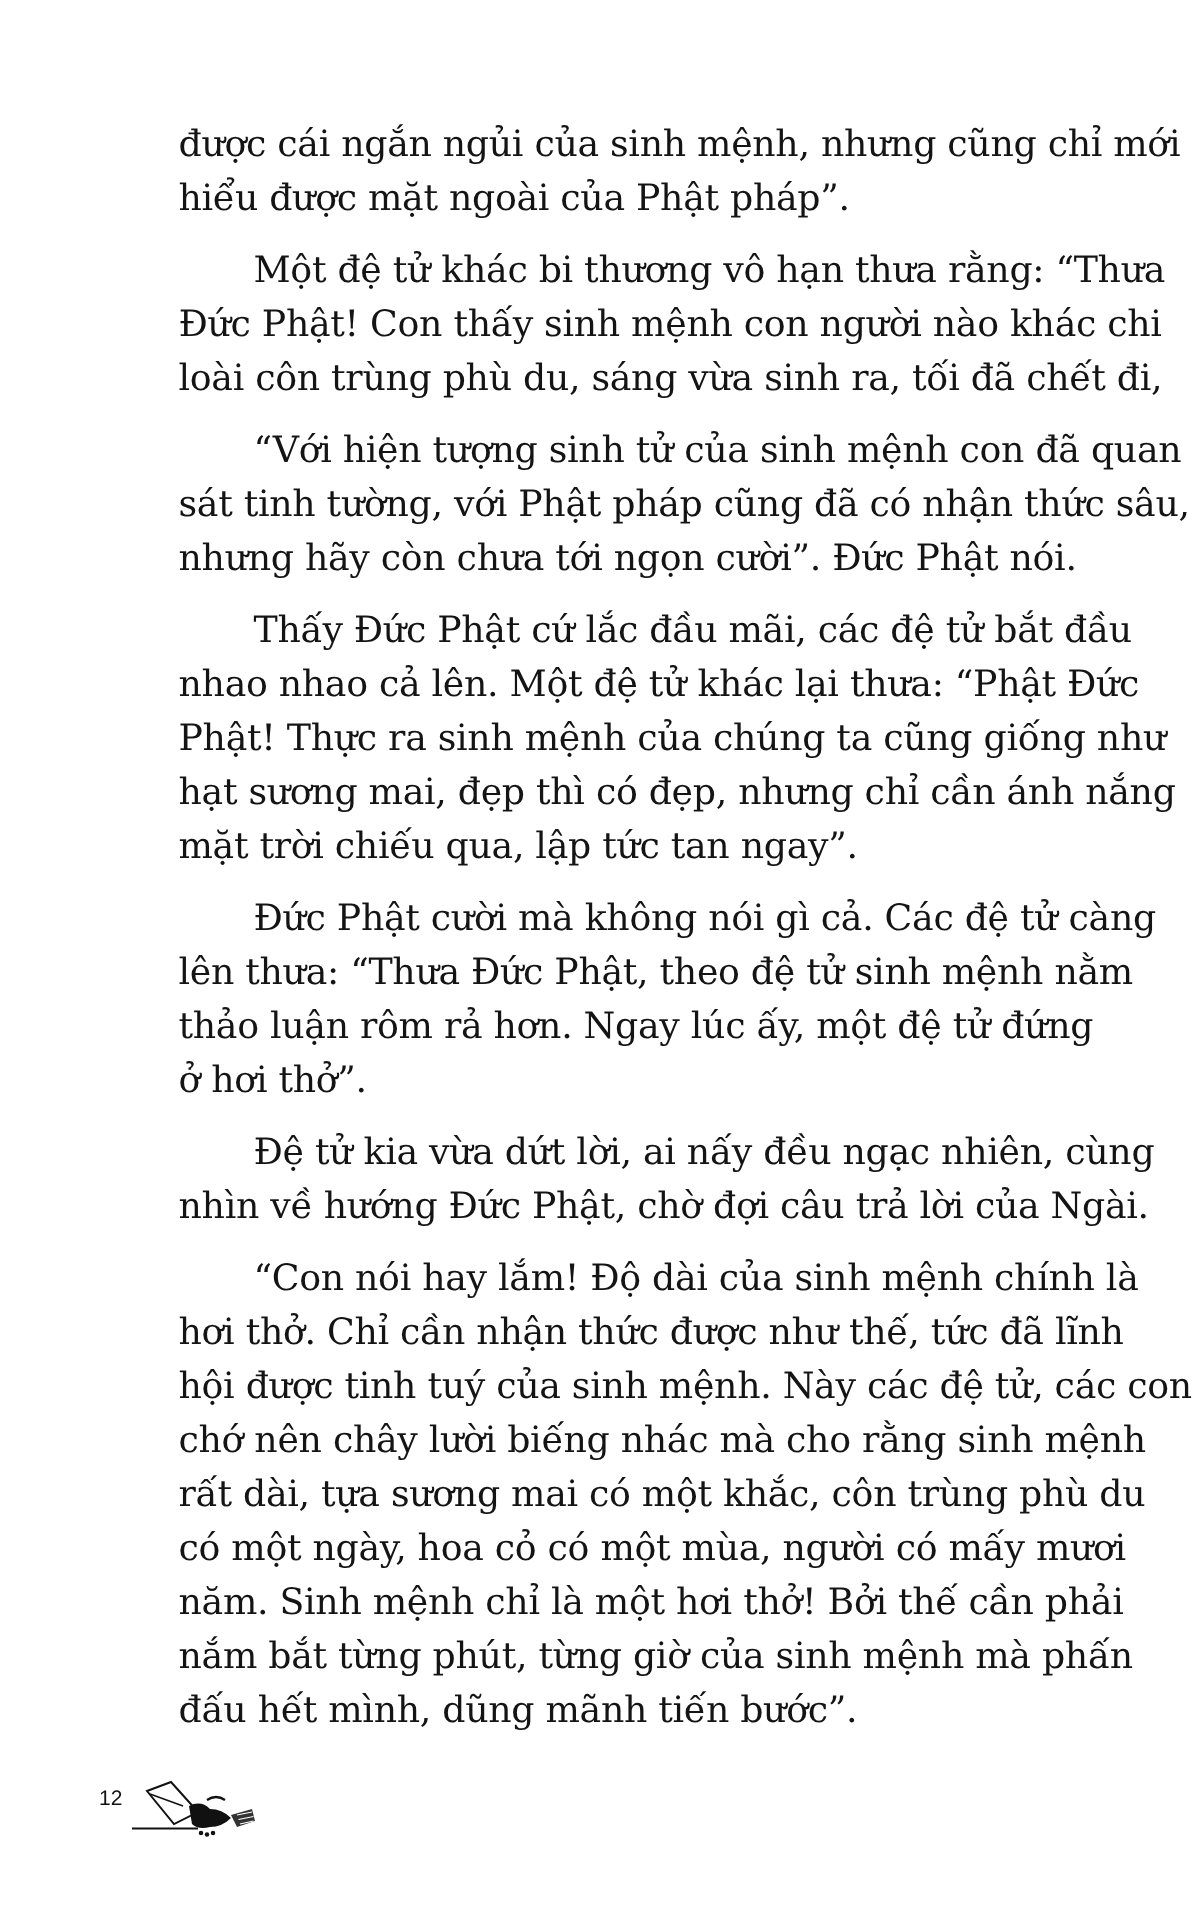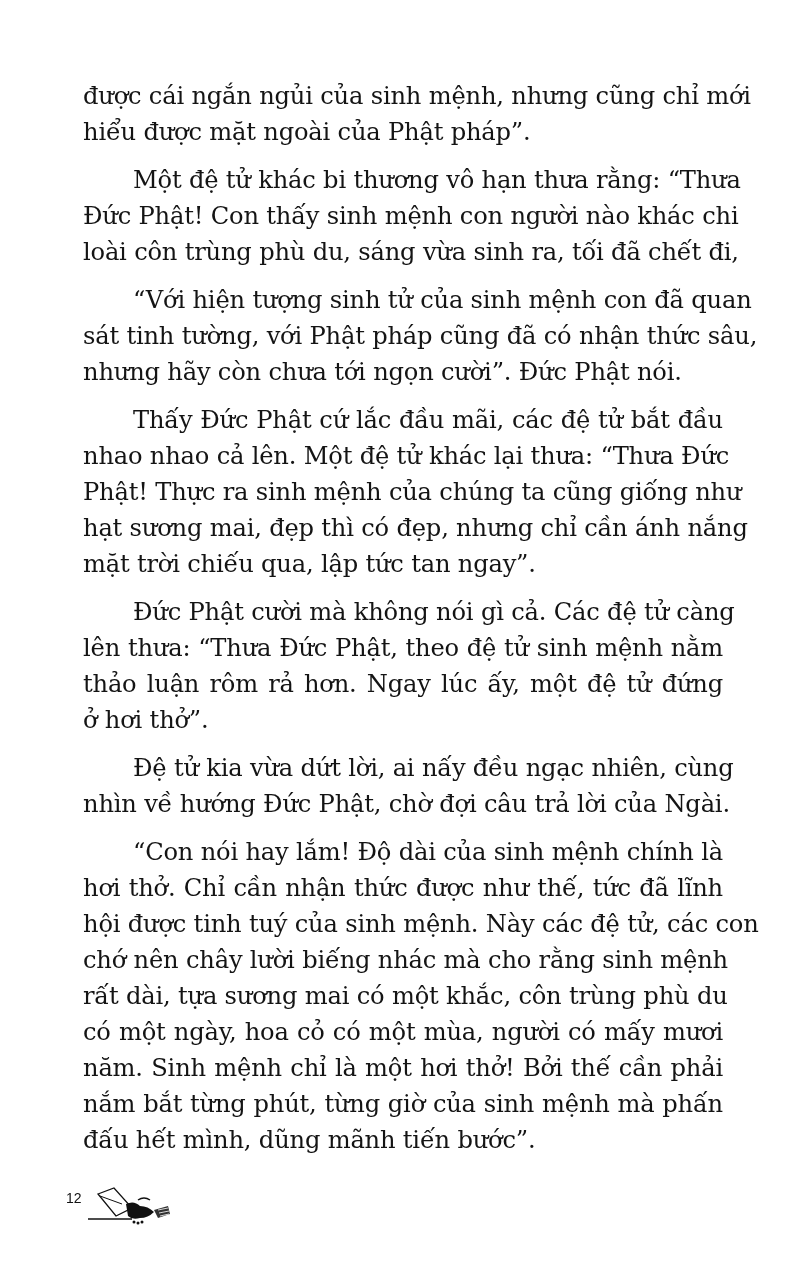--- a/index.html
+++ b/index.html
@@ -4,21 +4,21 @@
 <style>
   html, body { margin: 0; padding: 0; background: #ffffff; }
   body { width: 800px; height: 1286px; position: relative; overflow: hidden; }
   .page {
     position: absolute; left: 83px; top: 78px; width: 640px;
     font-family: "DejaVu Serif", "Liberation Serif", serif;
     font-size: 24.2px; line-height: 36px; color: #141414;
     letter-spacing: -0.2px;
   }
   .para { margin: 0 0 12px 0; text-align: justify; text-align-last: left; }
-  .line { display: block; white-space: nowrap; text-align: justify; text-align-last: justify; }
+  .line { display: block; white-space: nowrap; text-align: justify; text-align-last: justify; margin-left: 36px; }
   .line.last { text-align-last: left; }
   .footer {
     position: absolute; left: 66px; top: 1186px; height: 40px; width: 200px;
   }
   .page-number {
     position: absolute; left: 0; top: 4px;
     font-family: "Liberation Sans", sans-serif; font-size: 14px; color: #111;
   }
   .ornament { position: absolute; left: 22px; top: 0; }
 </style>
@@ -35,21 +35,21 @@
     <span class="line">Đức Phật! Con thấy sinh mệnh con người nào khác chi</span>
     <span class="line">loài côn trùng phù du, sáng vừa sinh ra, tối đã chết đi,</span>
   </p>
   <p class="para">
     <span class="line" style="padding-left:50px">“Với hiện tượng sinh tử của sinh mệnh con đã quan</span>
     <span class="line">sát tinh tường, với Phật pháp cũng đã có nhận thức sâu,</span>
     <span class="line last">nhưng hãy còn chưa tới ngọn cười”. Đức Phật nói.</span>
   </p>
   <p class="para">
     <span class="line" style="padding-left:50px">Thấy Đức Phật cứ lắc đầu mãi, các đệ tử bắt đầu</span>
-    <span class="line">nhao nhao cả lên. Một đệ tử khác lại thưa: “Thưa Đức</span>
+    <span class="line">nhao nhao cả lên. Một đệ tử khác lại thưa: “Phật Đức</span>
     <span class="line">Phật! Thực ra sinh mệnh của chúng ta cũng giống như</span>
     <span class="line">hạt sương mai, đẹp thì có đẹp, nhưng chỉ cần ánh nắng</span>
     <span class="line last">mặt trời chiếu qua, lập tức tan ngay”.</span>
   </p>
   <p class="para">
     <span class="line" style="padding-left:50px">Đức Phật cười mà không nói gì cả. Các đệ tử càng</span>
     <span class="line">lên thưa: “Thưa Đức Phật, theo đệ tử sinh mệnh nằm</span>
     <span class="line">thảo luận rôm rả hơn. Ngay lúc ấy, một đệ tử đứng</span>
     <span class="line last">ở hơi thở”.</span>
   </p>

